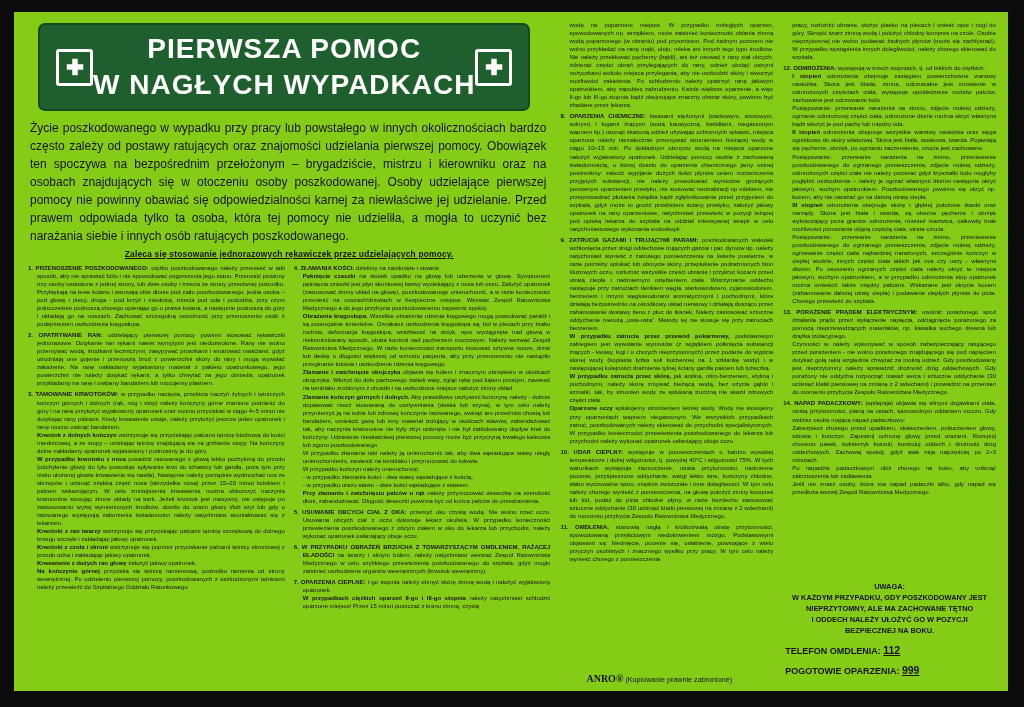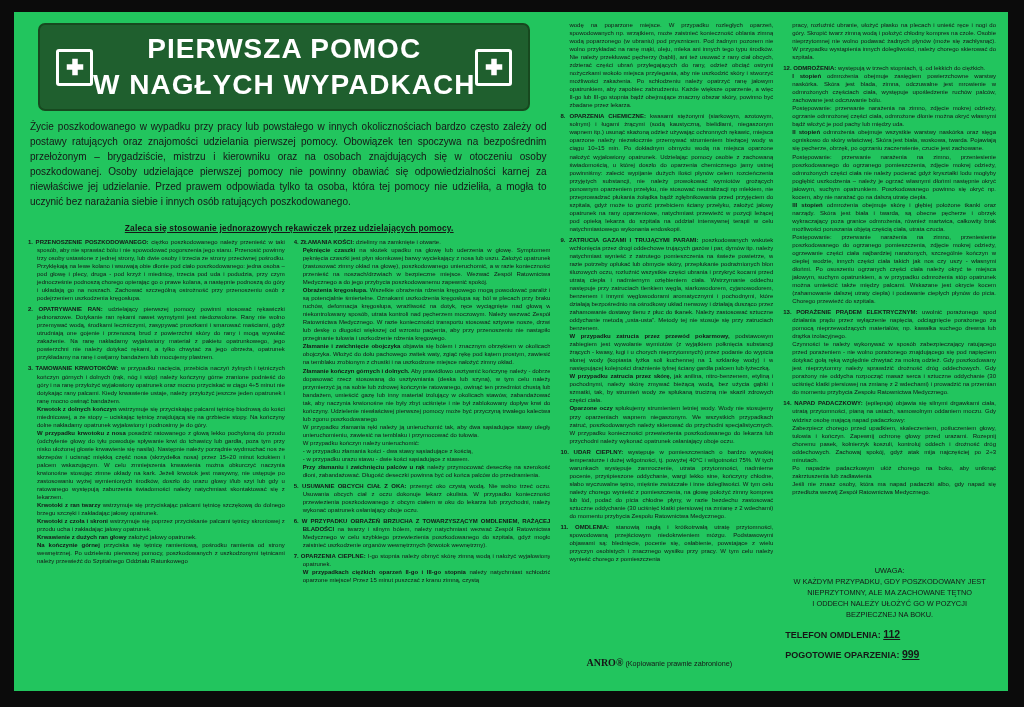--- a/index.html
+++ b/index.html
@@ -1,50 +1,50 @@
 <!DOCTYPE html>
 <html><head>
 <meta charset="utf-8">
 <style>
   * { box-sizing: border-box; margin: 0; padding: 0; }
   html,body { width:1024px; height:707px; overflow:hidden; background:#0b0b0b;
     font-family:"Liberation Sans", sans-serif; }
   .frame { position:absolute; inset:0; background:#0b0b0b; padding:12px 16px 16px 14px; }
-  .page { width:100%; height:100%; background:#22c55e; display:flex; gap:10px;
-    padding:9px 12px 22px 14px; color:#161616; }
+  .page { width:100%; height:100%; background:#84cc16; display:flex; gap:10px;
+    padding:9px 12px 6px 14px; color:#161616; }
   .left { flex:0 0 468px; display:flex; flex-direction:column; }
   .right { flex:1; display:flex; gap:10px; min-width:0; }
 
   .banner { background:#1f5f2e; border:2px solid #17491f; border-radius:7px;
     height:88px; margin:2px 20px 7px 10px; display:flex; align-items:center;
     justify-content:space-between; padding:0 16px; color:#fff; }
   .banner-titles { flex:1; text-align:center; font-weight:bold; font-size:28px;
     line-height:1.3; letter-spacing:1px; white-space:nowrap; }
   .crossbox { width:37px; height:37px; border:3px solid #fff; border-radius:3px;
     display:flex; align-items:center; justify-content:center; flex:0 0 auto; }
   .crossbox svg { display:block; }
 
-  .intro { font-size:10px; line-height:1.5; text-align:justify; margin:1px 4px 12px 2px; }
+  .intro { font-size:12px; line-height:1.5; text-align:justify; margin:1px 4px 2px 2px; }
   .lead { font-size:8.4px; font-weight:bold; text-align:center; margin:2px 0 5px; letter-spacing:.2px;text-decoration:underline; }
 
   .cols2 { flex:1; display:flex; gap:9px; overflow:hidden; }
   .col { flex:1; min-width:0; font-size:6px; line-height:1.34; text-align:justify; overflow:hidden; }
   .colwrap { flex:1; min-width:0; display:flex; flex-direction:column; overflow:hidden; }
   .colbody { flex:1; overflow:hidden; font-size:6px; line-height:1.34; text-align:justify; }
 
   .sec { margin-bottom:3px; padding-left:9px; }
   .para { margin:0; }
   .para.first { text-indent:-9px; }
   b { font-weight:bold; }
 
   .anro { flex:0 0 auto; padding:4px 0 0 26px; font-size:7.2px; line-height:1.35; }
   .anro .brand { font-family:"Liberation Serif", serif; font-weight:bold; font-size:10px; }
   .anro .note2 { padding-left:34px; }
 
-  .uwaga { flex:0 0 auto; text-align:center; font-weight:normal; font-size:7.4px;
+  .uwaga { flex:0 0 auto; text-align:center; font-weight:bold; font-size:7.4px;
     line-height:1.5; white-space:pre-line; margin:6px 6px 5px; }
   .phones { flex:0 0 auto; font-weight:bold; font-size:9px; line-height:1.9; margin:0 0 4px 2px; }
   .phones .num { font-size:10.5px;text-decoration:underline; }
 </style>
 </head>
 <body>
 
 <div class="frame">
   <div class="page">
 

